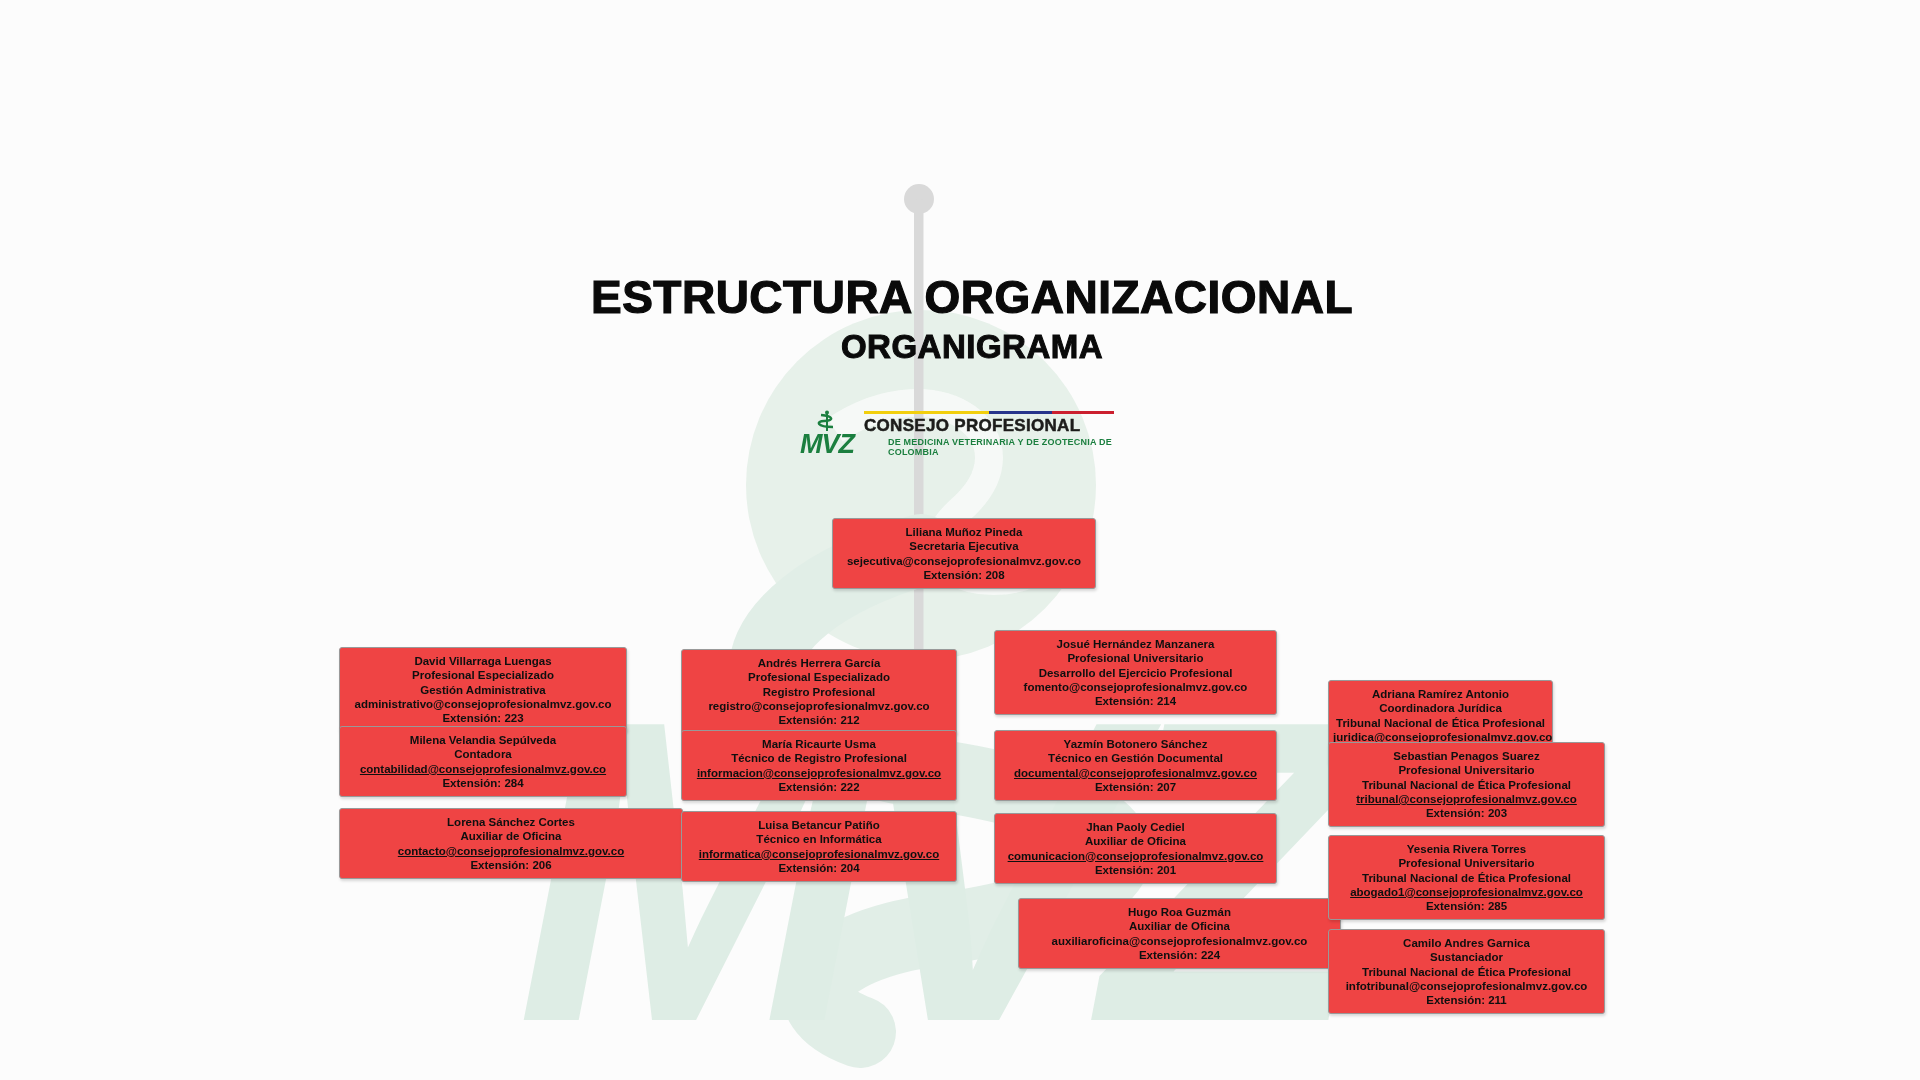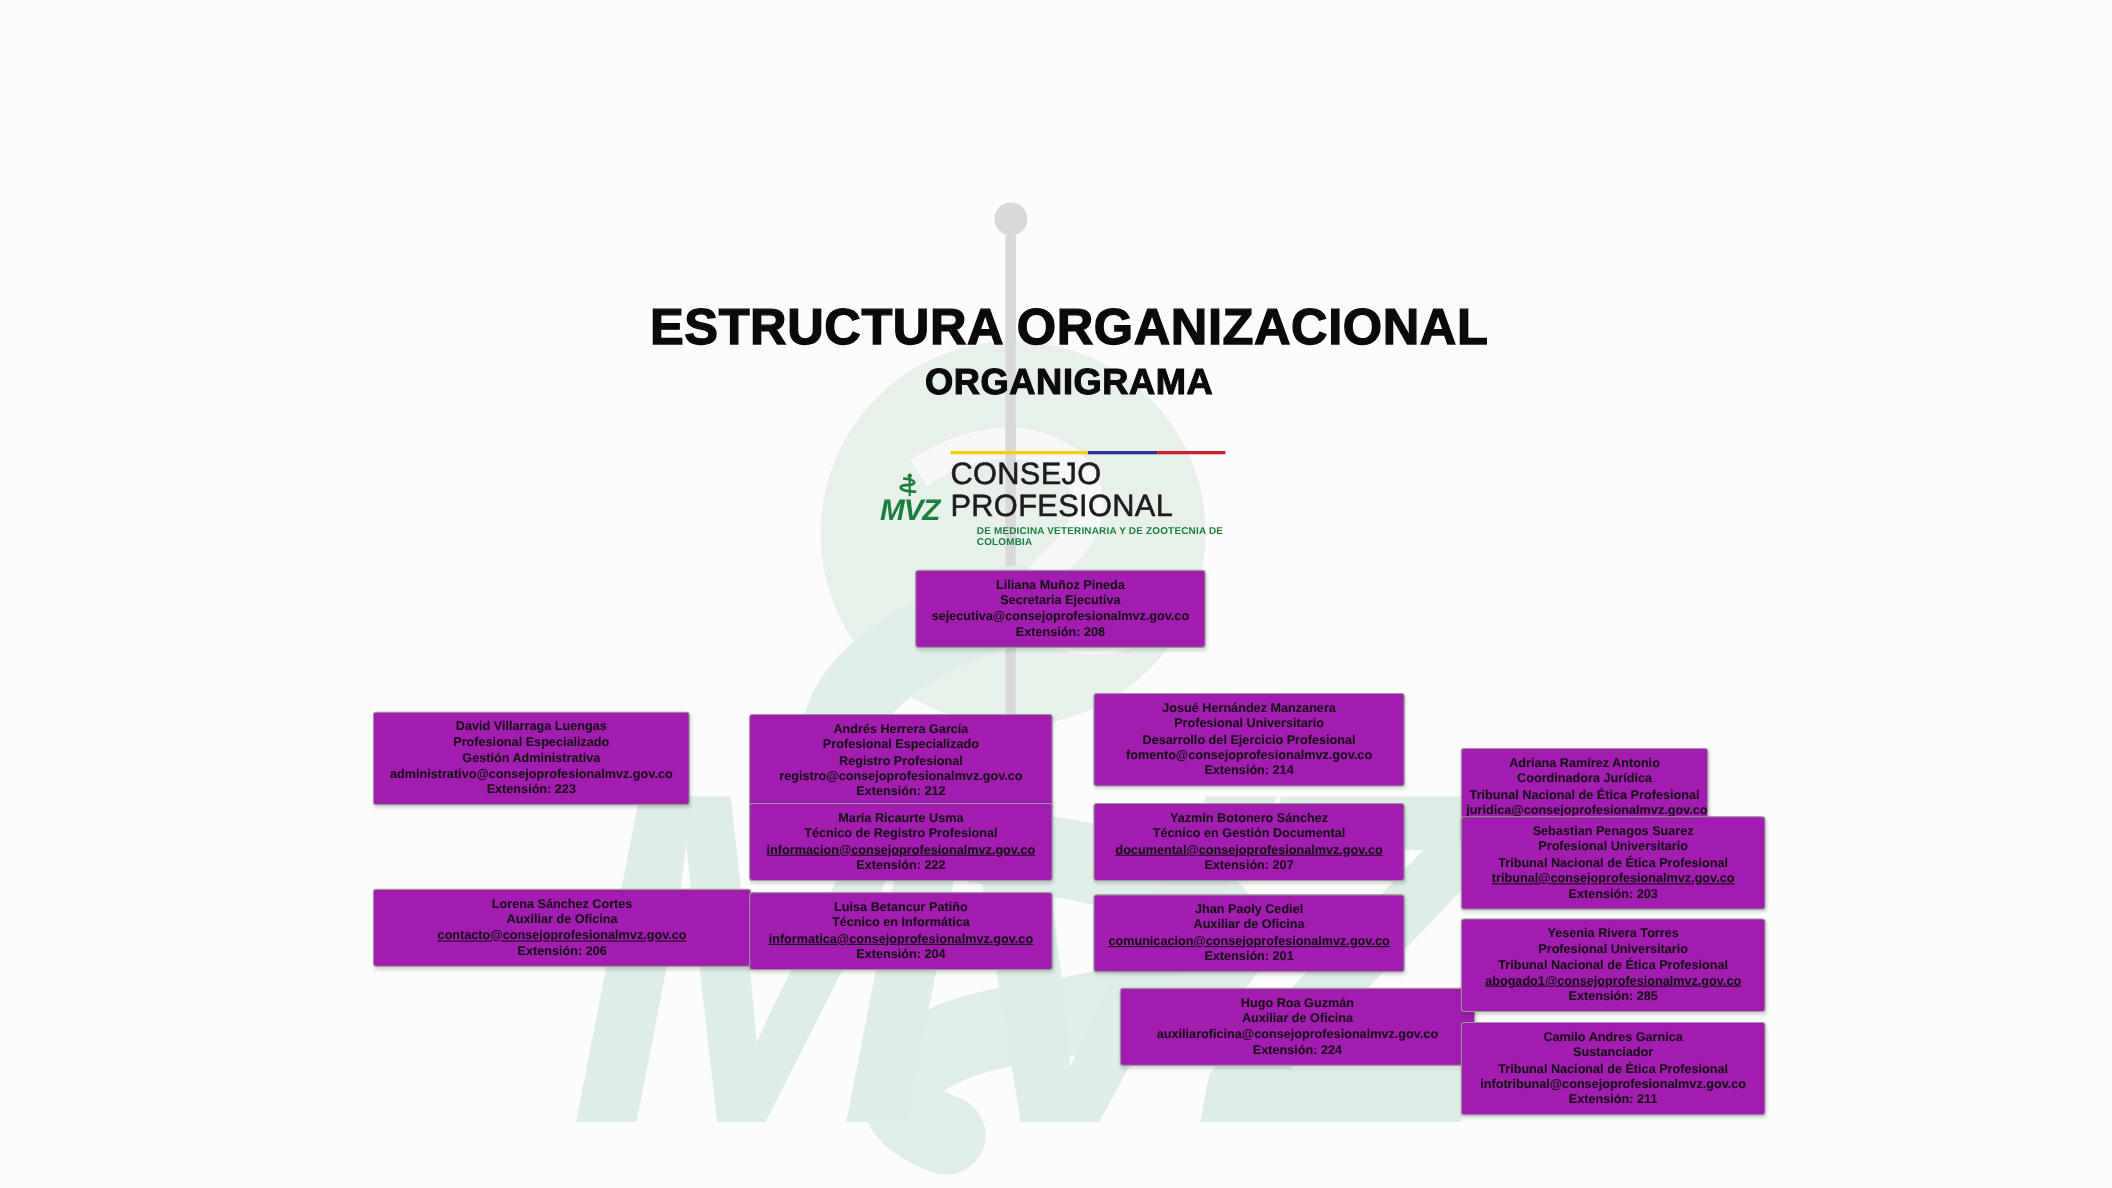--- a/index.html
+++ b/index.html
@@ -16,25 +16,25 @@
 
   
   .logo { position:absolute; left:800px; top:410px; display:flex; align-items:center; gap:10px; z-index:2; }
   .emblem { display:flex; flex-direction:column; align-items:center; }
   .emblem-mvz { font-size:27px; font-style:italic; font-weight:bold; color:#1b7f3f; letter-spacing:-1px; line-height:.95; }
   .logo-text { width:250px; }
   .flag-bar { display:flex; height:3px; width:100%; margin-bottom:3px; }
   .flag-bar .fy { width:50%; background:#f2cf0e; }
   .flag-bar .fb { width:25%; background:#27348b; }
   .flag-bar .fr { width:25%; background:#cb1f2e; }
-  .logo-name { font-size:28px; font-weight:normal; color:#1d1d1b; letter-spacing:.3px; -webkit-text-stroke:.5px #1d1d1b; line-height:1.05; }
+  .logo-name { font-size:17px; font-weight:bold; color:#1d1d1b; letter-spacing:.3px; -webkit-text-stroke:.5px #1d1d1b; line-height:1.05; }
   .logo-tagline { font-size:9px; font-weight:bold; color:#1b7f3f; letter-spacing:.2px; margin-top:2px;margin-left:24px; }
 
   
-  .card { position:absolute; background:#a21caf; border:1px solid #999999; border-radius:3px;
+  .card { position:absolute; background:#ef4444; border:1px solid #999999; border-radius:3px;
           padding:6px 4px; text-align:center; font-size:11.5px; font-weight:bold; line-height:1.24;
           color:#0f0f0f; box-shadow:1px 2px 3px rgba(0,0,0,.15); z-index:2; }
   .card .email.link { text-decoration:underline; cursor:pointer; }
 </style>
 </head>
 <body>
 
 <div class="stage">
 
   <svg class="watermark" width="1120" height="900" viewBox="0 0 1120 900">
@@ -77,20 +77,26 @@
     <div class="email">sejecutiva@consejoprofesionalmvz.gov.co</div>
     <div>Extensión: 208</div>
   </div>
 
   <div class="card" style="left:339px;top:647px;width:288px">
     <div>David Villarraga Luengas</div>
     <div>Profesional Especializado</div>
     <div>Gestión Administrativa</div>
     <div class="email">administrativo@consejoprofesionalmvz.gov.co</div>
     <div>Extensión: 223</div>
+  </div>
+  <div class="card" style="left:339px;top:726px;width:288px">
+    <div>Milena Velandia Sepúlveda</div>
+    <div>Contadora</div>
+    <div class="email link">contabilidad@consejoprofesionalmvz.gov.co</div>
+    <div>Extensión: 284</div>
   </div>
   <div class="card" style="left:339px;top:808px;width:344px">
     <div>Lorena Sánchez Cortes</div>
     <div>Auxiliar de Oficina</div>
     <div class="email link">contacto@consejoprofesionalmvz.gov.co</div>
     <div>Extensión: 206</div>
   </div>
 
   <div class="card" style="left:681px;top:649px;width:276px">
     <div>Andrés Herrera García</div>

